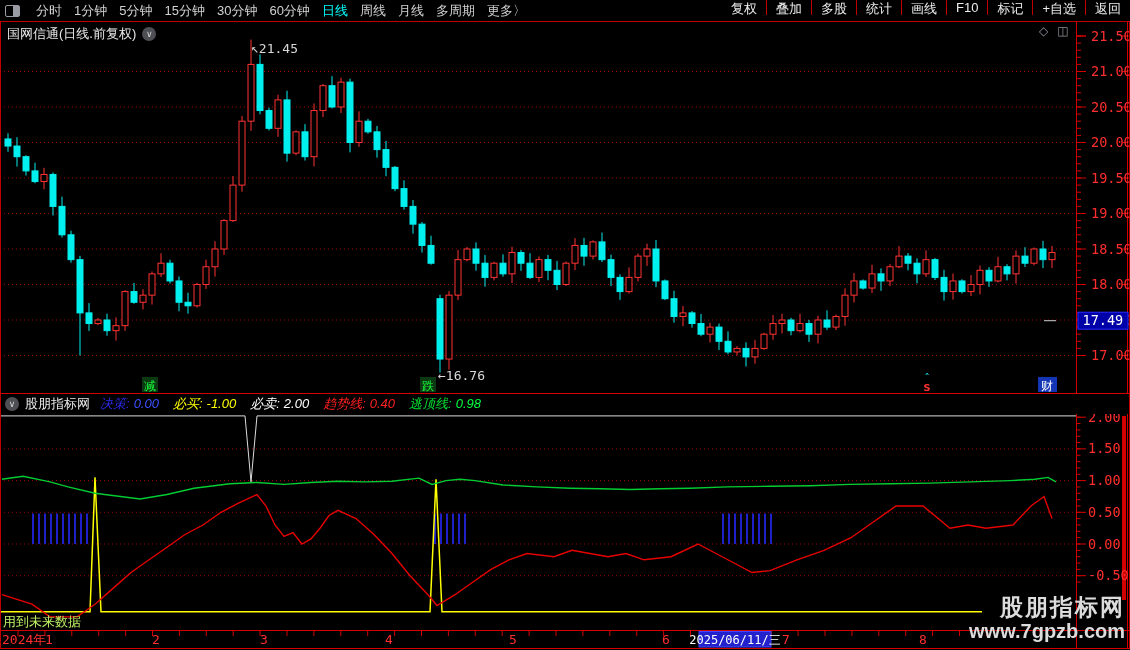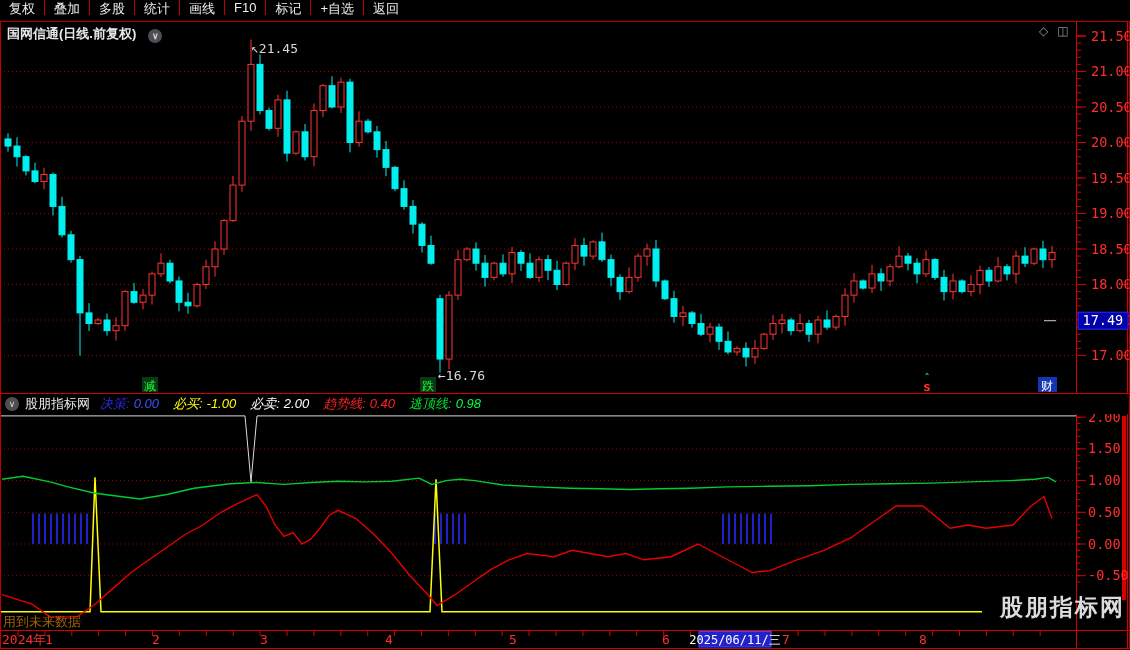--- a/index.html
+++ b/index.html
@@ -15,43 +15,57 @@
   .menu-right .menu-item{color:#ececec;padding:0 9px;}
   .menu-sep{width:1px;height:15px;background:#c00000;}
   .split-icon{width:13px;height:10px;border:1px solid #9a9aa2;border-radius:2px;
               background:linear-gradient(90deg,#000 55%,#9a9aa2 55%);display:inline-block;margin-right:4px;}
   
   .frame{position:absolute;top:22px;left:0;width:1128px;height:627px;
          border-left:1px solid #c00000;border-right:1px solid #c00000;pointer-events:none;}
   .hline{position:absolute;left:0;width:1130px;height:1px;background:#d40000;}
   
   .chart-title{position:absolute;top:25px;left:7px;color:#e8e8e8;font-size:13px;
-               display:flex;align-items:flex-end;gap:12px;font-weight:bold;}
+               display:flex;align-items:center;gap:6px;}
   .chev-circle{width:14px;height:14px;border-radius:50%;background:#4e4e55;color:#d8d8d8;
                font-size:9px;line-height:14px;text-align:center;display:inline-block;}
   .corner-icons{position:absolute;top:24px;left:1039px;color:#8f8f99;font-size:12px;
                 display:flex;gap:9px;}
   .ind-header{position:absolute;top:394px;left:0;width:1130px;height:20px;background:#000;
               display:flex;align-items:center;font-size:13px;padding-left:5px;box-sizing:border-box;white-space:nowrap;}
   .ind-title{color:#e8e8e8;margin:0 10px 0 6px;}
   .ind-field{margin-right:14px;font-style:italic;}
-  .footer-note{position:absolute;top:613px;left:3px;color:#a16207;font-size:13px;}
+  .footer-note{position:absolute;top:613px;left:3px;color:#bef264;font-size:13px;}
   .watermark{position:absolute;right:5px;top:595px;text-align:right;color:#dcdcdc;line-height:1.1;}
   .wm1{font-size:23px;font-weight:bold;letter-spacing:2px;}
   .wm2{font-size:20px;font-weight:bold;font-family:"Liberation Sans",sans-serif;}
   svg{position:absolute;left:0;display:block;}
   #main-svg{top:22px;}
   #ind-svg{top:414px;}
   #date-svg{top:631px;}
   text{font-family:"DejaVu Sans Mono","Liberation Mono",monospace;}
 </style>
 </head>
 <body>
 
 <div class="menubar">
+  <div class="menu-left">
+    <span class="split-icon"></span>
+  <span class="menu-item">分时</span>
+      <span class="menu-item">1分钟</span>
+      <span class="menu-item">5分钟</span>
+      <span class="menu-item">15分钟</span>
+      <span class="menu-item">30分钟</span>
+      <span class="menu-item">60分钟</span>
+      <span class="menu-item active">日线</span>
+      <span class="menu-item">周线</span>
+      <span class="menu-item">月线</span>
+      <span class="menu-item">多周期</span>
+      <span class="menu-item">更多〉</span>
+    </div>
   <div class="menu-right">
       <span class="menu-item">复权</span>
       <span class="menu-sep"></span>
       <span class="menu-item">叠加</span>
       <span class="menu-sep"></span>
       <span class="menu-item">多股</span>
       <span class="menu-sep"></span>
       <span class="menu-item">统计</span>
       <span class="menu-sep"></span>
       <span class="menu-item">画线</span>
@@ -568,15 +582,16 @@
     <rect x="699" y="0.5" width="72" height="15.5" fill="#2222cc" stroke="#4444ff"></rect>
     <text x="735" y="12.5" fill="#ffffff" font-size="12" text-anchor="middle" font-family="&quot;Liberation Sans&quot;,sans-serif">2025/06/11/三</text>
   </svg>
 
 <div class="hline" style="top:648px"></div>
 
 <div class="footer-note">用到未来数据</div>
 
 <div class="watermark">
   <div class="wm1">股朋指标网</div>
+  <div class="wm2">www.7gpzb.com</div>
 </div>
 
 <div class="frame"></div>
 
 </body></html>

